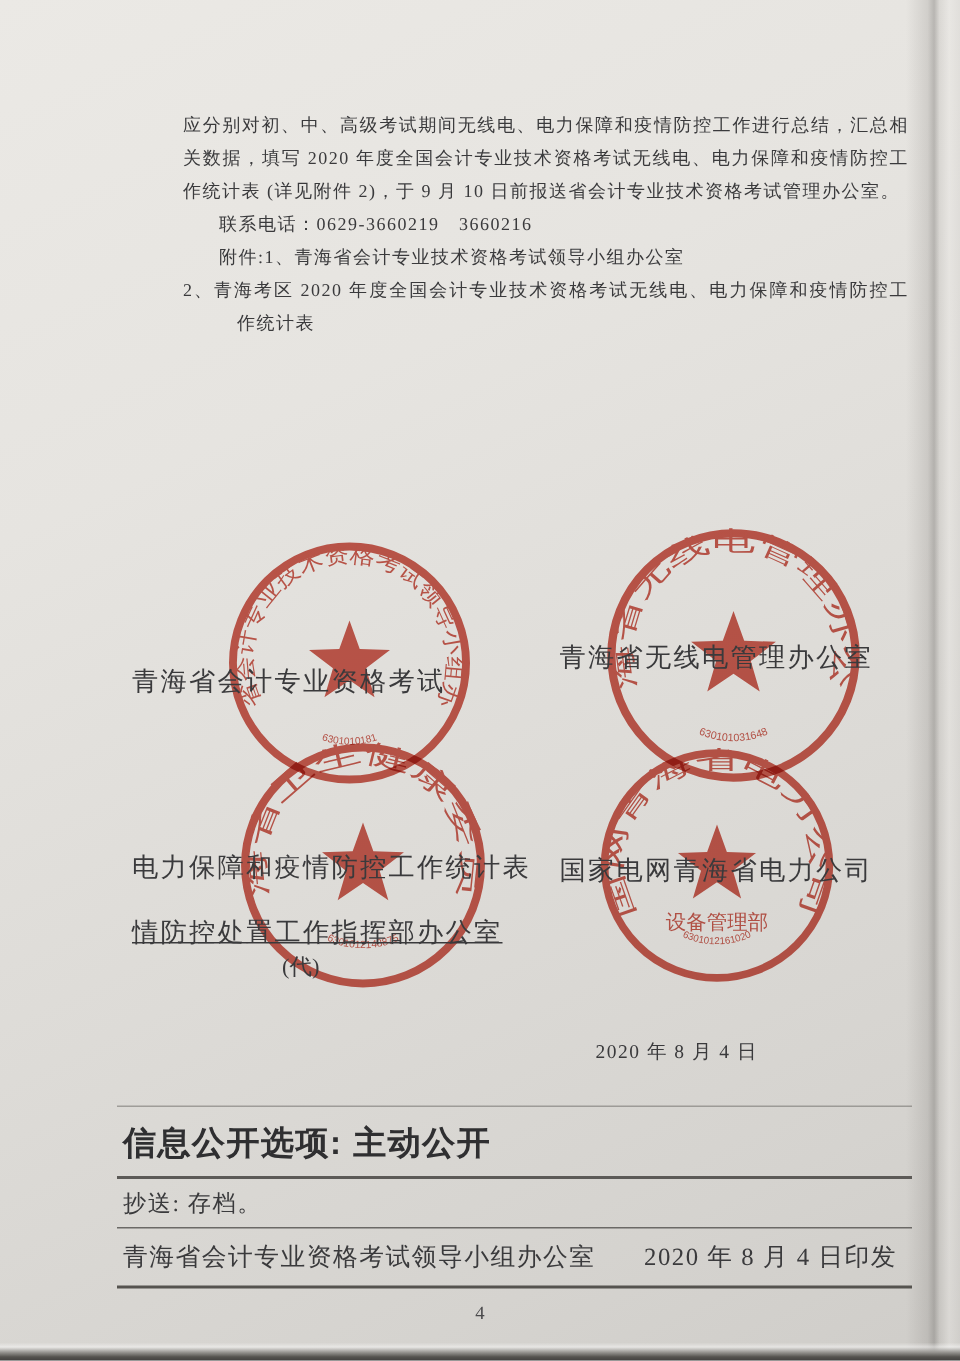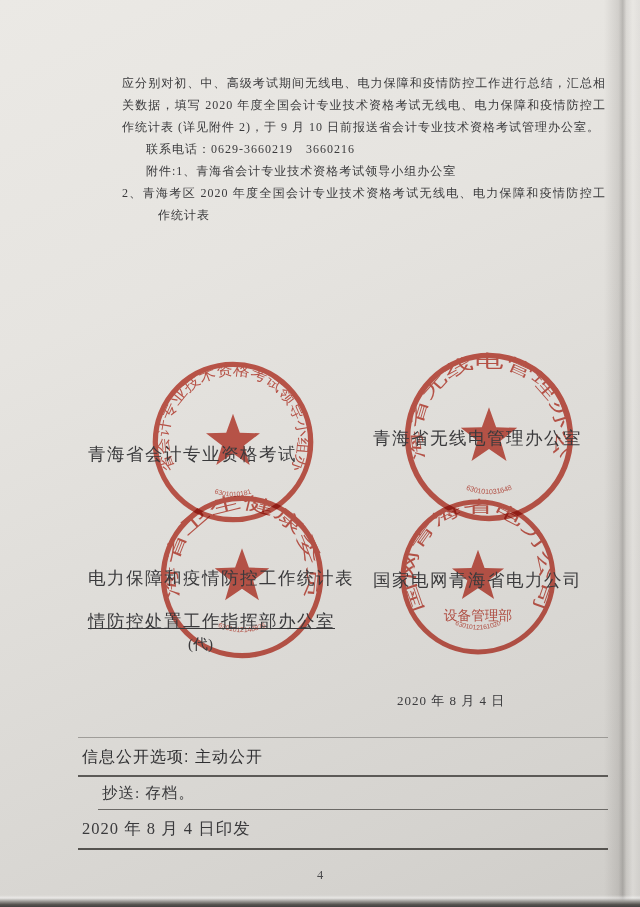--- a/index.html
+++ b/index.html
@@ -48,28 +48,27 @@
   .stamp { position: absolute; mix-blend-mode: multiply; opacity: 0.88; z-index: 2; }
   .stamp .ring { fill: none; stroke: #c7473a; stroke-width: 5; }
   .stamp .star { fill: #c7473a; }
   .stamp text { fill: #c7473a; font-family: "Liberation Sans", "DejaVu Sans", sans-serif; }
   .footer-block {
     position: absolute; left: 78px; top: 737px; width: 530px; z-index: 3;
   }
   .rule-top { border-top: 1px solid rgba(110,108,104,0.55); }
   .footer-row1 {
     font-family: "Liberation Sans", "DejaVu Sans", sans-serif;
-    font-weight: normal; font-size: 16px; color: #2f2f31;
+    font-weight: bold; font-size: 22px; color: #2f2f31;
     padding: 9px 0 7px 4px; letter-spacing: 1px;
     border-bottom: 2px solid #5c5a57;
   }
   .footer-row2 {
     font-size: 15.5px; padding: 6px 0 5px 4px; letter-spacing: 1px;
     border-bottom: 1.5px solid #6b6966;
-    margin-left: 20px;
   }
   .footer-row3 {
     display: flex; justify-content: space-between;
     font-size: 16.5px; padding: 8px 10px 8px 4px; letter-spacing: 1px;
     border-bottom: 2.5px solid #55534f;
   }
   .page-num {
     position: absolute; left: 0; top: 868px; width: 100%;
     text-align: center; font-size: 12.5px; color: #4a4a4c;
     font-family: "Liberation Serif", serif; z-index: 3;
@@ -165,20 +164,21 @@
   <div class="sig-text" style="left:373px; top:568px;">
     <div>国家电网青海省电力公司</div>
   </div>
 
   <div class="date-line">2020 年 8 月 4 日</div>
 
   <div class="footer-block rule-top">
     <div class="footer-row1">信息公开选项: 主动公开</div>
     <div class="footer-row2">抄送: 存档。</div>
     <div class="footer-row3">
+      <span>青海省会计专业资格考试领导小组办公室</span>
       <span>2020 年 8 月 4 日印发</span>
     </div>
   </div>
 
   <div class="page-num">4</div>
 
   <div class="edge-right"></div>
   <div class="edge-bottom"></div>
 
 </div>

